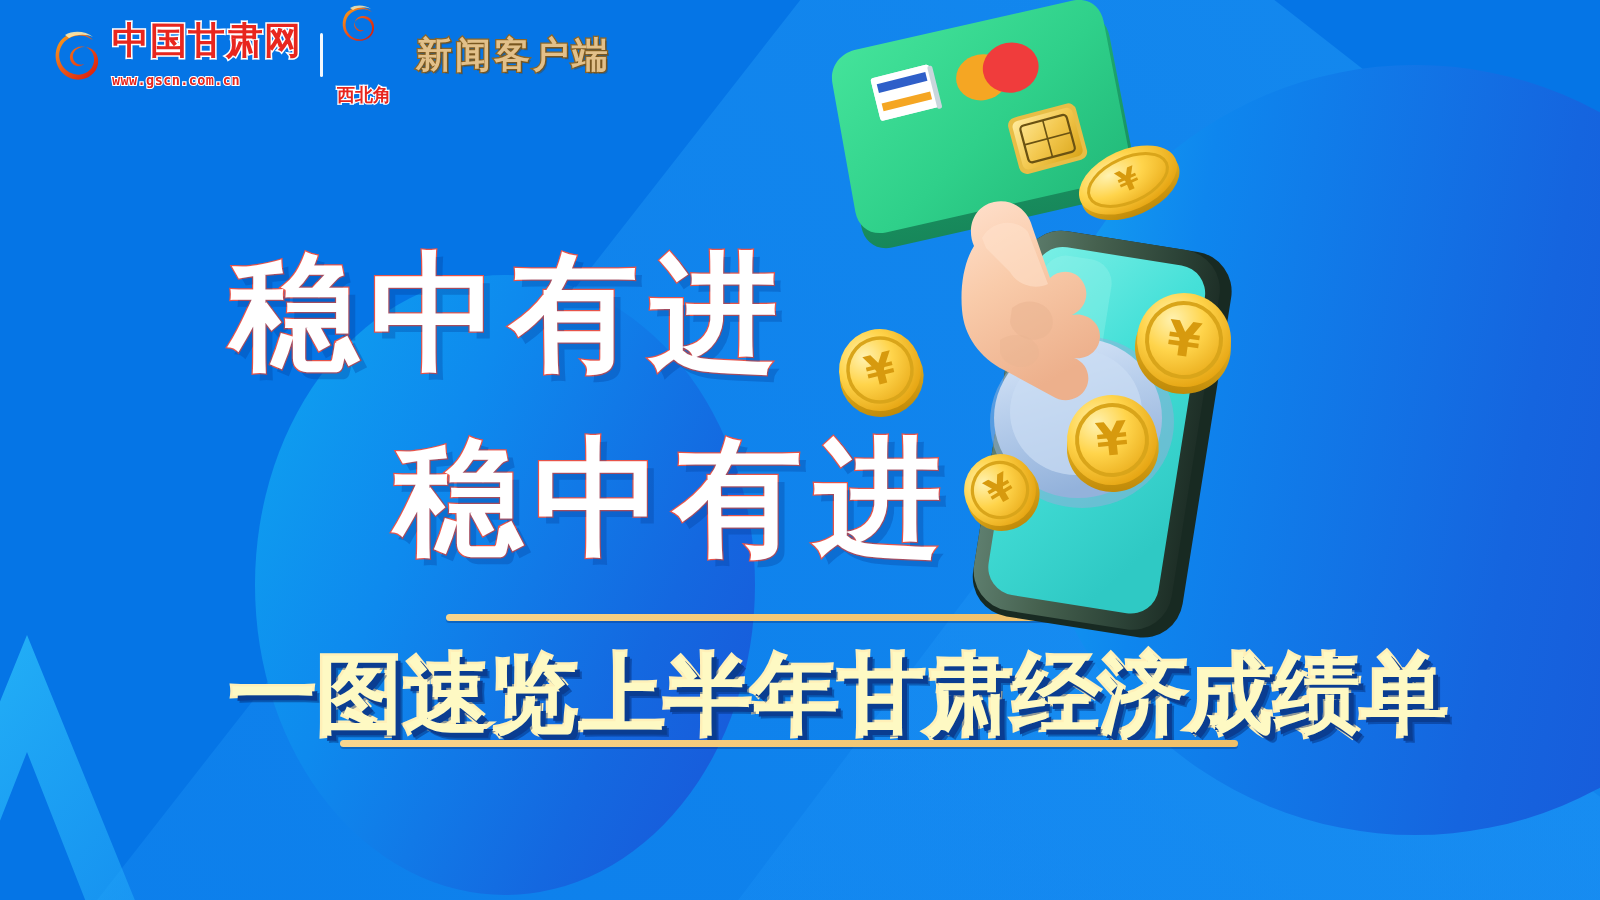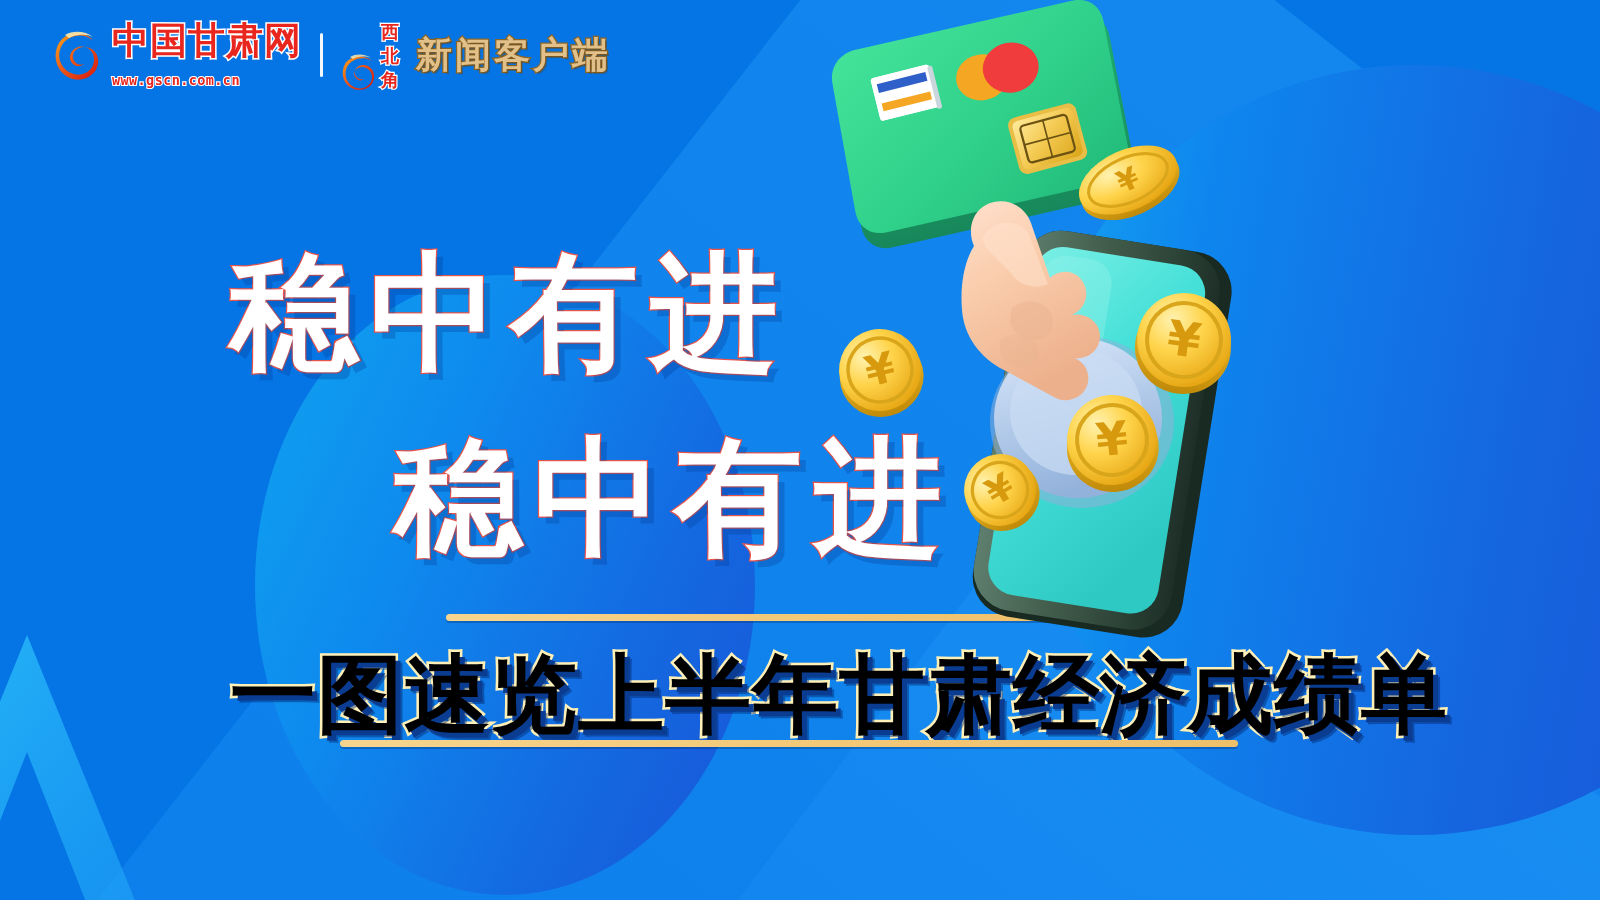--- a/index.html
+++ b/index.html
@@ -82,21 +82,21 @@
     font-size:13.5px; font-weight:bold; letter-spacing:0.4px;
     color:#E8261E;
     -webkit-text-stroke:2.2px #ffffff;
     paint-order:stroke fill;
     font-family:"DejaVu Sans Mono","Liberation Mono",monospace;
   }
   .logo-sep {
     width:3px; height:44px; background:#ffffff;
     margin:0 14px 0 18px; border-radius:2px; opacity:.95;
   }
-  .xbj-block { display:flex; flex-direction:row; align-items:flex-end; width:66px; }
+  .xbj-block { display:flex; flex-direction:column; align-items:flex-start; width:66px;gap:39px; }
   .xbj-mark { width:44px; height:40px; position:relative; }
   .xbj-cn {
     margin-top:1px;
     font-size:18px; font-weight:bold; letter-spacing:0px;
     color:#E8261E; -webkit-text-stroke:2.4px #ffffff; paint-order:stroke fill;
   }
   .app-name {
     margin-left:13px;
     font-size:36px; font-weight:bold; letter-spacing:3px;
     color:#E2C08A;
@@ -130,21 +130,21 @@
   .rule-bottom { left:332px; top:740px; width:898px; }
 
   .subtitle {
     position:absolute;
     left:222px; top:637px;
     width:1160px;
     text-align:left;
     font-size:86px; font-weight:bold;
     letter-spacing:1px;
     white-space:nowrap;
-    color:#000000;
+    color:#fef9c3;
     -webkit-text-stroke:5px #FFF0B8;
     paint-order:stroke fill;
     text-shadow:5px 5px 0 #0A3D91, 7px 7px 0 rgba(3,40,110,.45);
   }
 
   
   .art { position:absolute; left:760px; top:40px; width:560px; height:580px; }
   .art svg { display:block; overflow:visible; }
 </style>
 </head>

